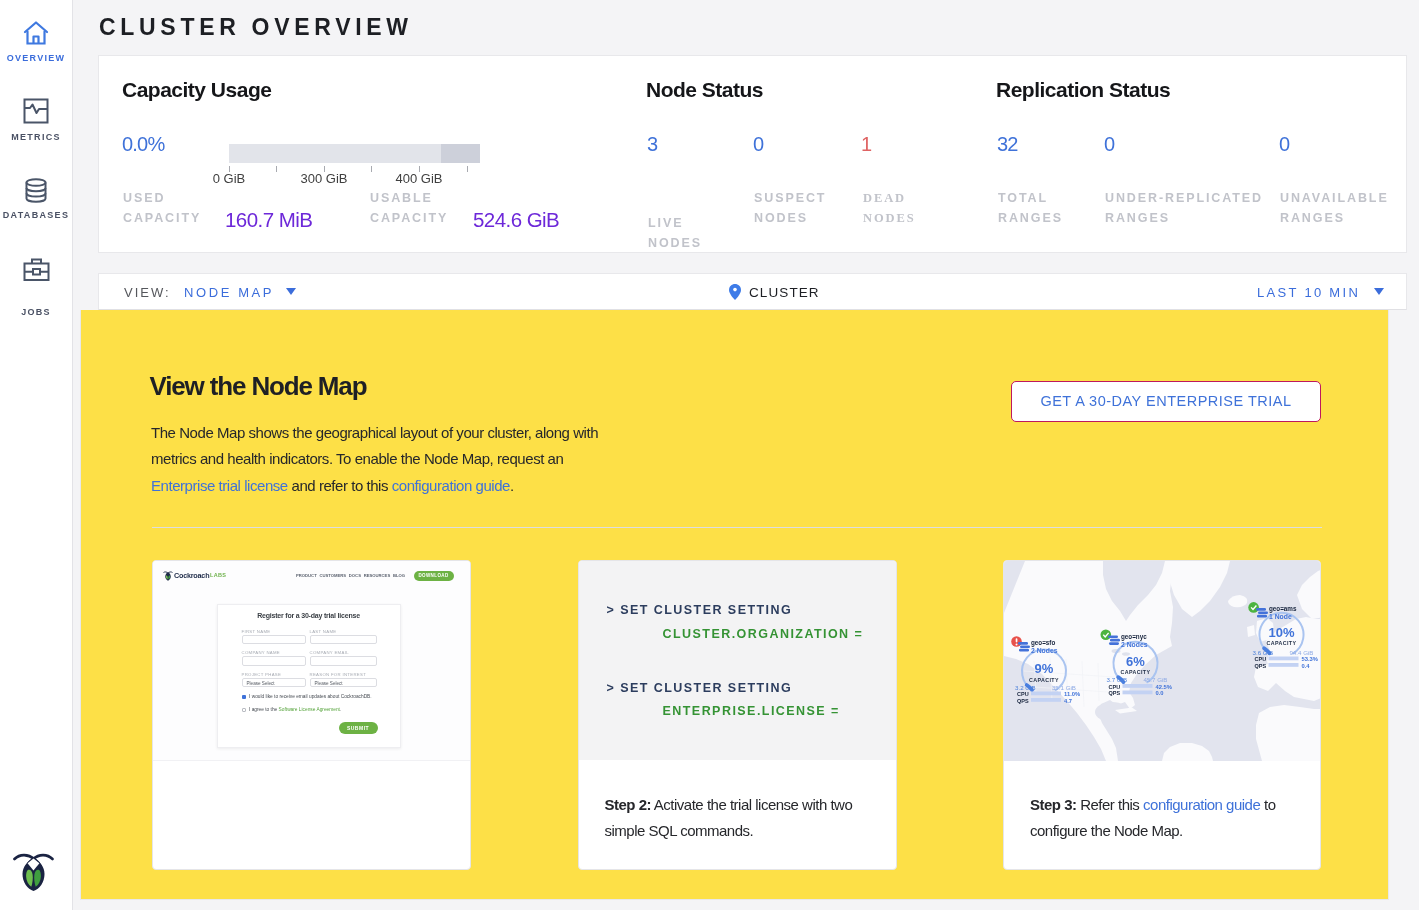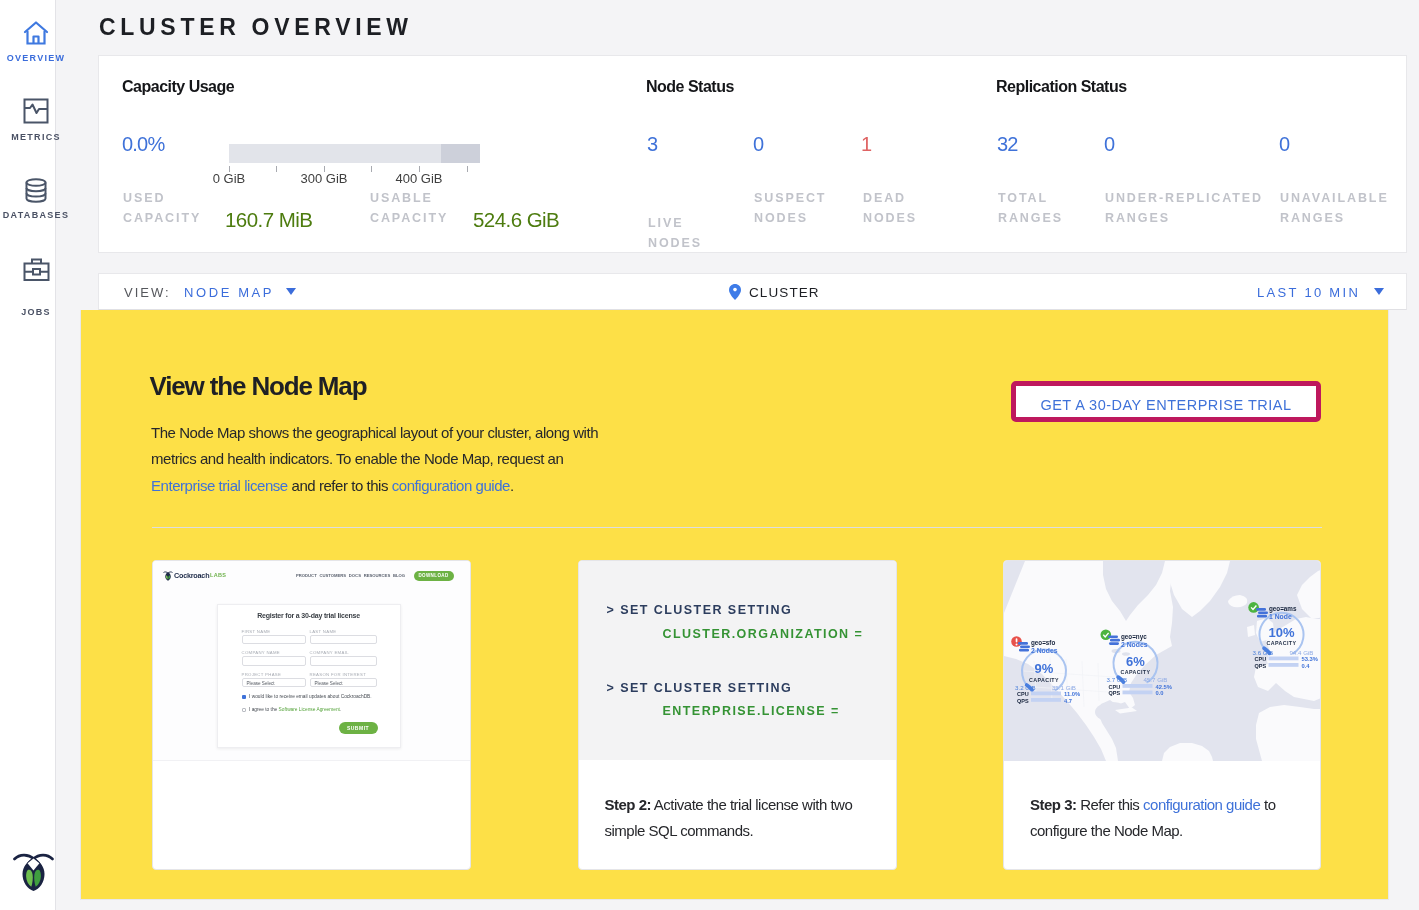--- a/index.html
+++ b/index.html
@@ -1,53 +1,53 @@
 <!DOCTYPE html>
 <html><head>
 <meta charset="utf-8">
 <style>
 * { margin:0; padding:0; box-sizing:border-box; }
 html,body { width:1419px; height:910px; overflow:hidden; }
 body { background:#f4f4f6; font-family:"Liberation Sans", sans-serif; position:relative; }
 .abs { position:absolute; }
 
 
-#sidebar { position:absolute; left:0; top:0; width:56px; height:910px; background:#fff; border-right:1px solid #e3e3e7; }
+#sidebar { position:absolute; left:0; top:0; width:73px; height:910px; background:#fff; border-right:1px solid #e3e3e7; }
 .navitem { position:absolute; left:0; width:72px; text-align:center; }
 .navlabel { font-size:9px; font-weight:700; letter-spacing:1.3px; color:#4a5164; }
 .navlabel.active { color:#3b6ddb; }
 
 
 #pagetitle { position:absolute; left:99px; top:14px; font-size:23px; font-weight:600; letter-spacing:4.7px; color:#1d1f24; }
 
 
 #stats { position:absolute; left:98px; top:55px; width:1309px; height:198px; background:#fff; border:1px solid #e8e8eb; }
-.stitle { position:absolute; top:22px; font-size:16px; font-weight:600; letter-spacing:-0.5px; color:#151619; }
+.stitle { position:absolute; top:22px; font-size:21px; font-weight:600; letter-spacing:-0.5px; color:#151619; }
 .bignum { position:absolute; top:76.5px; font-size:20px; letter-spacing:-0.8px; color:#3f72d9; }
 .bignum.red { color:#df6464; }
 .glabel { position:absolute; top:133px; font-size:12.5px; letter-spacing:1.9px; color:#c1c3ca; line-height:19.5px; font-weight:600; }
-.gval { position:absolute; top:152px; font-size:20.5px; letter-spacing:-0.55px; color:#4d7c0f; }
+.gval { position:absolute; top:152px; font-size:20.5px; letter-spacing:-0.55px; color:#6d28d9; }
 
 
 #capbar { position:absolute; left:129.5px; top:88px; width:251px; height:19px; background:#e2e4ea; }
 #capbar .seg { position:absolute; right:0; top:0; width:39px; height:19px; background:#cdd0da; }
 .tick { position:absolute; top:110px; width:1px; height:6px; background:#a8aab0; }
 .ticklabel { position:absolute; top:115px; font-size:13px; color:#404040; transform:translateX(-50%); }
 
 
 #toolbar { position:absolute; left:98px; top:273px; width:1309px; height:37px; background:#fff; border:1px solid #e8e8eb; border-bottom:1px solid #e0e0e4; }
 .tbtext { font-size:13px; letter-spacing:2px; }
 .tri { display:inline-block; width:0; height:0; border-left:5.5px solid transparent; border-right:5.5px solid transparent; border-top:7px solid #3b6ddb; }
 
 
 #mainpanel { position:absolute; left:80px; top:310px; width:1309px; height:590px; background:#fde047; border:1px solid #e8e8eb; border-top:none; }
 #h2 { position:absolute; left:68.5px; top:61px; font-size:26px; font-weight:600; letter-spacing:-1.15px; color:#1e2025; }
 #para { position:absolute; left:70px; top:110px; font-size:15px; letter-spacing:-0.45px; line-height:26.3px; color:#26272b; white-space:nowrap; }
 a { color:#3f72d9; text-decoration:none; }
-#trialbtn { position:absolute; left:930px; top:71px; width:310px; height:41px; border:5px solid #be185d; border-radius:5px; background:#fff; color:#3f72d9; font-size:14.5px; letter-spacing:0.5px; text-align:center; line-height:39px; }
+#trialbtn { position:absolute; left:930px; top:71px; width:310px; height:41px; border:1px solid #be185d; border-radius:5px; background:#fff; color:#3f72d9; font-size:14.5px; letter-spacing:0.5px; text-align:center; line-height:39px; }
 #hr { position:absolute; left:71px; top:217px; width:1170px; height:1px; background:#dddde1; }
 
 .panel { position:absolute; top:250px; width:319px; height:310px; border:1px solid #e5e5e8; border-radius:4px; background:#fff; overflow:hidden; }
 .caption { position:absolute; left:26px; top:230.5px; font-size:15px; letter-spacing:-0.5px; line-height:26px; color:#26272b; white-space:nowrap; }
 .caption b { font-weight:700; }
 
 
 #sqlblock { position:absolute; left:0; top:0; width:100%; height:199px; background:#f3f3f4; font-weight:700; font-size:12.5px; letter-spacing:1.45px; }
 .sqlnavy { color:#2c3d5e; position:absolute; }
 .sqlgreen { color:#359334; position:absolute; }
@@ -126,21 +126,21 @@
   <div class="gval" style="left:126px;">160.7 MiB</div>
   <div class="glabel" style="left:271px;">USABLE<br>CAPACITY</div>
   <div class="gval" style="left:374px;">524.6 GiB</div>
 
   <div class="stitle" style="left:547px;">Node Status</div>
   <div class="bignum" style="left:548px;">3</div>
   <div class="glabel" style="left:549px;margin-top:25px;">LIVE<br>NODES</div>
   <div class="bignum" style="left:654px;">0</div>
   <div class="glabel" style="left:655px;">SUSPECT<br>NODES</div>
   <div class="bignum red" style="left:762px;">1</div>
-  <div class="glabel" style="left:764px;">DEAD<br>NODES</div>
+  <div class="glabel" style="left:764px;font-family:Liberation Serif, serif;">DEAD<br>NODES</div>
 
   <div class="stitle" style="left:897px;">Replication Status</div>
   <div class="bignum" style="left:898px;">32</div>
   <div class="glabel" style="left:899px;">TOTAL<br>RANGES</div>
   <div class="bignum" style="left:1005px;">0</div>
   <div class="glabel" style="left:1006px;">UNDER-REPLICATED<br>RANGES</div>
   <div class="bignum" style="left:1180px;">0</div>
   <div class="glabel" style="left:1181px;">UNAVAILABLE<br>RANGES</div>
 </div>
 

